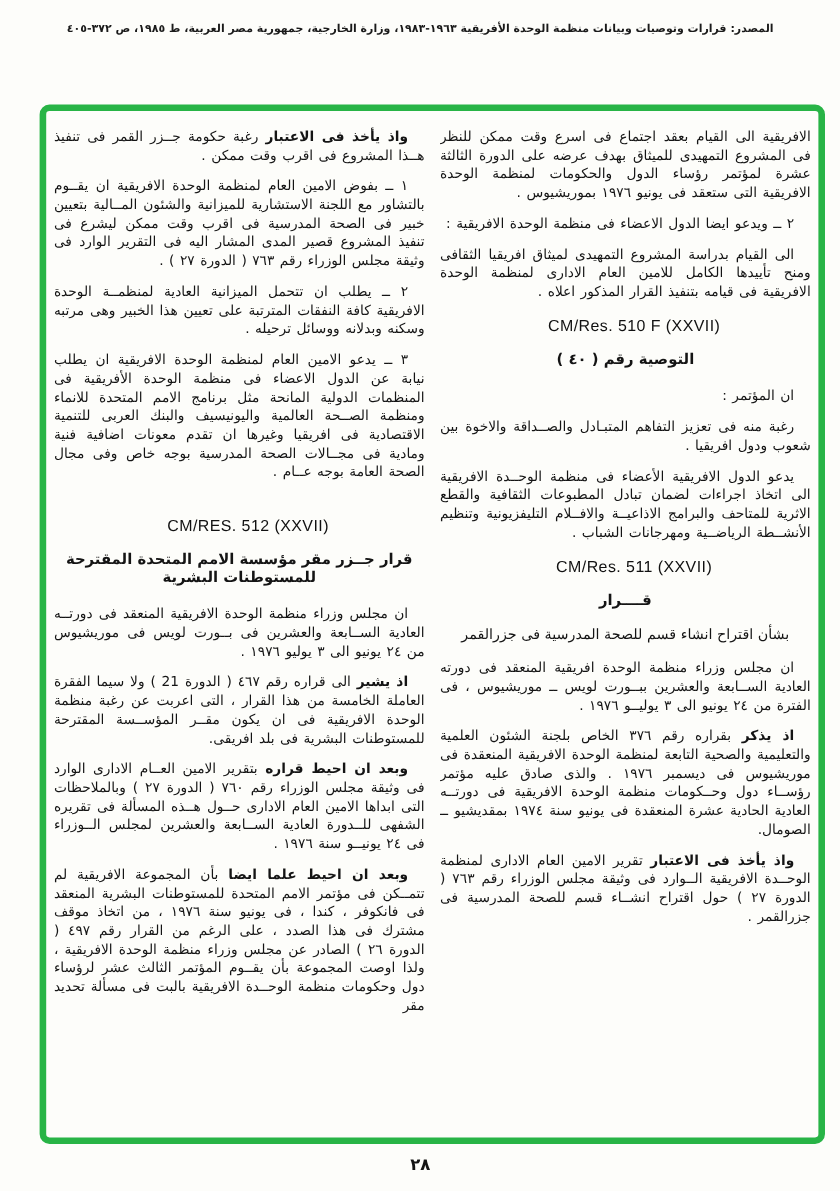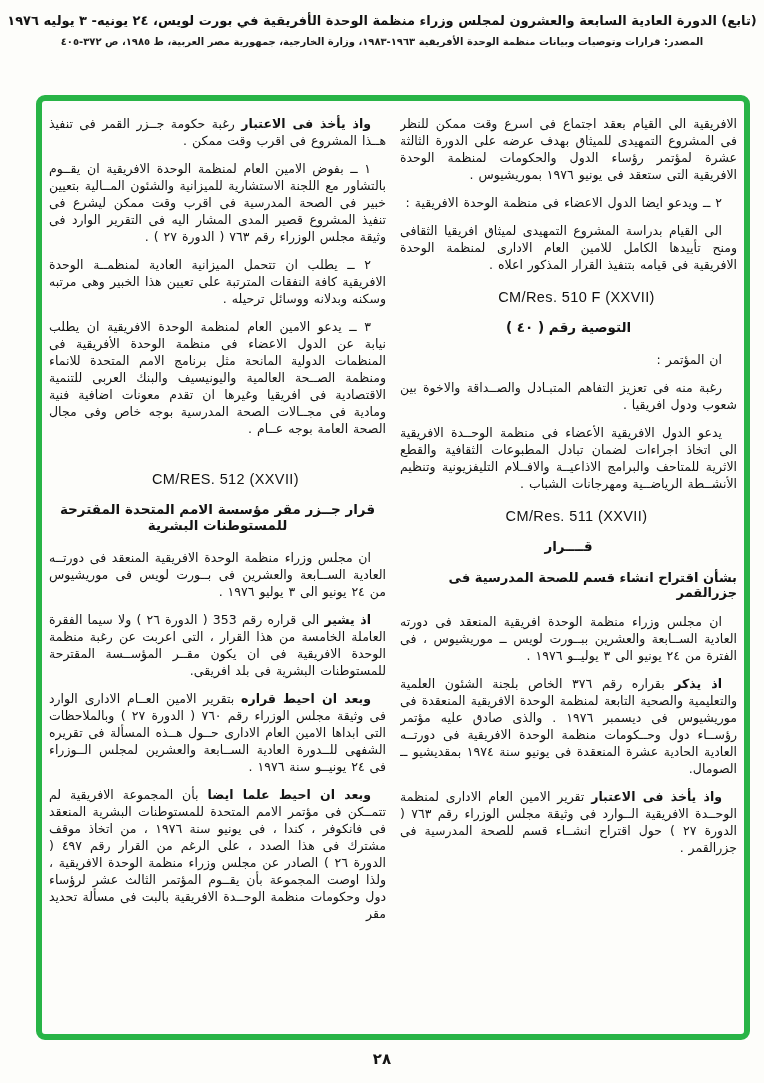--- a/index.html
+++ b/index.html
@@ -37,34 +37,33 @@
     font-size:14.5px; letter-spacing:0.4px;
     margin:16px 0 14px 0; color:#111;
   }
   .gap-lg { margin-top:34px; }
 
   .h-center {
     text-align:center; font-weight:bold; font-size:13.5px;
     margin:4px 0 16px 0;
   }
   .h-sub {
-    font-weight:bold; font-size:13px;
+    text-align:center; font-weight:normal; font-size:13px;
     margin:0 0 13px 0;
   }
 
   .pagenum {
     position:absolute; top:1050px; left:0; right:0;
     text-align:center; font-size:15px; font-weight:bold;
   }
 </style>
 </head>
 <body>
 
 <div class="header">
-  <div class="h1">(تابع) الدورة العادية السابعة والعشرون لمجلس وزراء منظمة الوحدة الأفريقية في بورت لويس، ٢٤ يونيه- ٣ يوليه ١٩٧٦</div>
   <div class="h2">المصدر: قرارات وتوصيات وبيانات منظمة الوحدة الأفريقية ١٩٦٣-١٩٨٣، وزارة الخارجية، جمهورية مصر العربية، ط ١٩٨٥، ص ٣٧٢-٤٠٥</div>
 </div>
 
 <div class="frame">
 
   <div class="col">
     <p class="para">الافريقية الى القيام بعقد اجتماع فى اسرع وقت ممكن للنظر فى المشروع التمهيدى للميثاق بهدف عرضه على الدورة الثالثة عشرة لمؤتمر رؤساء الدول والحكومات لمنظمة الوحدة الافريقية التى ستعقد فى يونيو ١٩٧٦ بموريشيوس .</p>
     <p class="para ind">٢ ــ ويدعو ايضا الدول الاعضاء فى منظمة الوحدة الافريقية :</p>
     <p class="para ind">الى القيام بدراسة المشروع التمهيدى لميثاق افريقيا الثقافى ومنح تأييدها الكامل للامين العام الادارى لمنظمة الوحدة الافريقية فى قيامه بتنفيذ القرار المذكور اعلاه .</p>
 
@@ -84,20 +83,20 @@
 
   <div class="col">
     <p class="para ind"><span class="lead">واذ يأخذ فى الاعتبار</span> <span>رغبة حكومة جــزر القمر فى تنفيذ هــذا المشروع فى اقرب وقت ممكن .</span></p>
     <p class="para ind">١ ــ بفوض الامين العام لمنظمة الوحدة الافريقية ان يقــوم بالتشاور مع اللجنة الاستشارية للميزانية والشئون المــالية بتعيين خبير فى الصحة المدرسية فى اقرب وقت ممكن ليشرع فى تنفيذ المشروع قصير المدى المشار اليه فى التقرير الوارد فى وثيقة مجلس الوزراء رقم ٧٦٣ ( الدورة ٢٧ ) .</p>
     <p class="para ind">٢ ــ يطلب ان تتحمل الميزانية العادية لمنظمــة الوحدة الافريقية كافة النفقات المترتبة على تعيين هذا الخبير وهى مرتبه وسكنه وبدلانه ووسائل ترحيله .</p>
     <p class="para ind">٣ ــ يدعو الامين العام لمنظمة الوحدة الافريقية ان يطلب نيابة عن الدول الاعضاء فى منظمة الوحدة الأفريقية فى المنظمات الدولية المانحة مثل برنامج الامم المتحدة للانماء ومنظمة الصــحة العالمية واليونيسيف والبنك العربى للتنمية الاقتصادية فى افريقيا وغيرها ان تقدم معونات اضافية فنية ومادية فى مجــالات الصحة المدرسية بوجه خاص وفى مجال الصحة العامة بوجه عــام .</p>
 
     <div class="latin gap-lg">CM/RES. 512 (XXVII)</div>
     <div class="h-center">قرار جــزر مقر مؤسسة الامم المتحدة المقترحة للمستوطنات البشرية</div>
     <p class="para ind">ان مجلس وزراء منظمة الوحدة الافريقية المنعقد فى دورتــه العادية الســابعة والعشرين فى بــورت لويس فى موريشيوس من ٢٤ يونيو الى ٣ يوليو ١٩٧٦ .</p>
-    <p class="para ind"><span class="lead">اذ يشير</span> <span>الى قراره رقم 353 ( الدورة ٢٦ ) ولا سيما الفقرة العاملة الخامسة من هذا القرار ، التى اعربت عن رغبة منظمة الوحدة الافريقية فى ان يكون مقــر المؤســسة المقترحة للمستوطنات البشرية فى بلد افريقى.</span></p>
+    <p class="para ind"><span class="lead">اذ يشير</span> <span>الى قراره رقم ٤٦٧ ( الدورة 21 ) ولا سيما الفقرة العاملة الخامسة من هذا القرار ، التى اعربت عن رغبة منظمة الوحدة الافريقية فى ان يكون مقــر المؤســسة المقترحة للمستوطنات البشرية فى بلد افريقى.</span></p>
     <p class="para ind"><span class="lead">وبعد ان احيط قراره</span> <span>بتقرير الامين العــام الادارى الوارد فى وثيقة مجلس الوزراء رقم ٧٦٠ ( الدورة ٢٧ ) وبالملاحظات التى ابداها الامين العام الادارى حــول هــذه المسألة فى تقريره الشفهى للــدورة العادية الســابعة والعشرين لمجلس الــوزراء فى ٢٤ يونيــو سنة ١٩٧٦ .</span></p>
     <p class="para ind"><span class="lead">وبعد ان احيط علما ايضا</span> <span>بأن المجموعة الافريقية لم تتمــكن فى مؤتمر الامم المتحدة للمستوطنات البشرية المنعقد فى فانكوفر ، كندا ، فى يونيو سنة ١٩٧٦ ، من اتخاذ موقف مشترك فى هذا الصدد ، على الرغم من القرار رقم ٤٩٧ ( الدورة ٢٦ ) الصادر عن مجلس وزراء منظمة الوحدة الافريقية ، ولذا اوصت المجموعة بأن يقــوم المؤتمر الثالث عشر لرؤساء دول وحكومات منظمة الوحــدة الافريقية بالبت فى مسألة تحديد مقر</span></p>
   </div>
 
 </div>
 
 <div class="pagenum">٢٨</div>
 
 </body></html>

